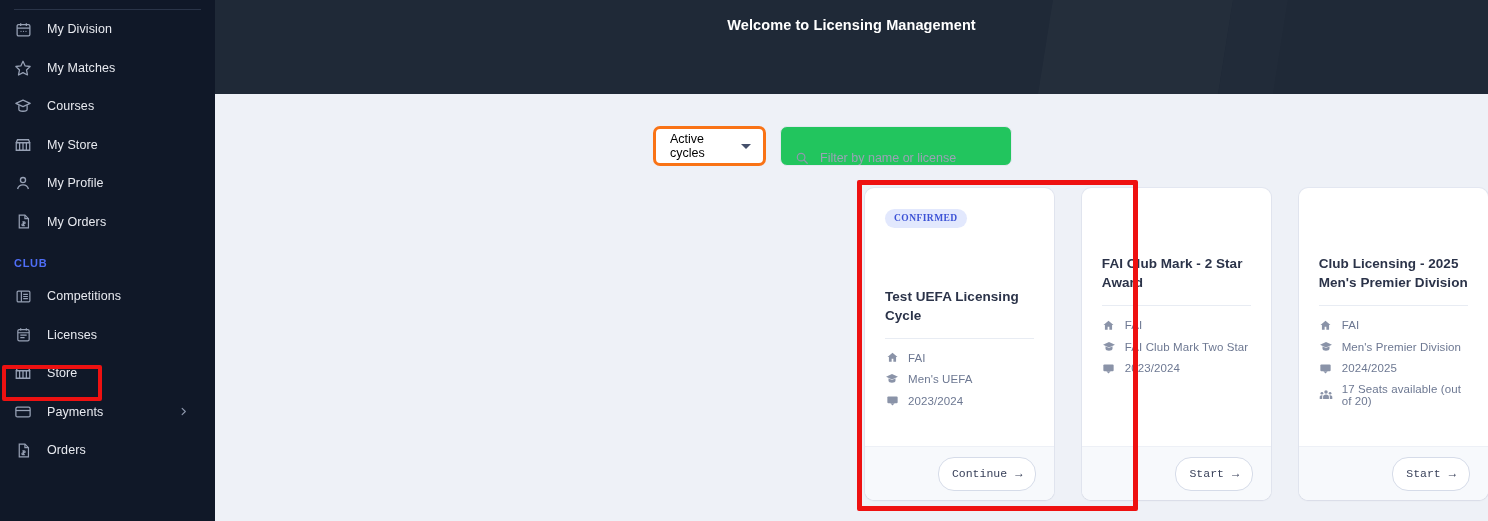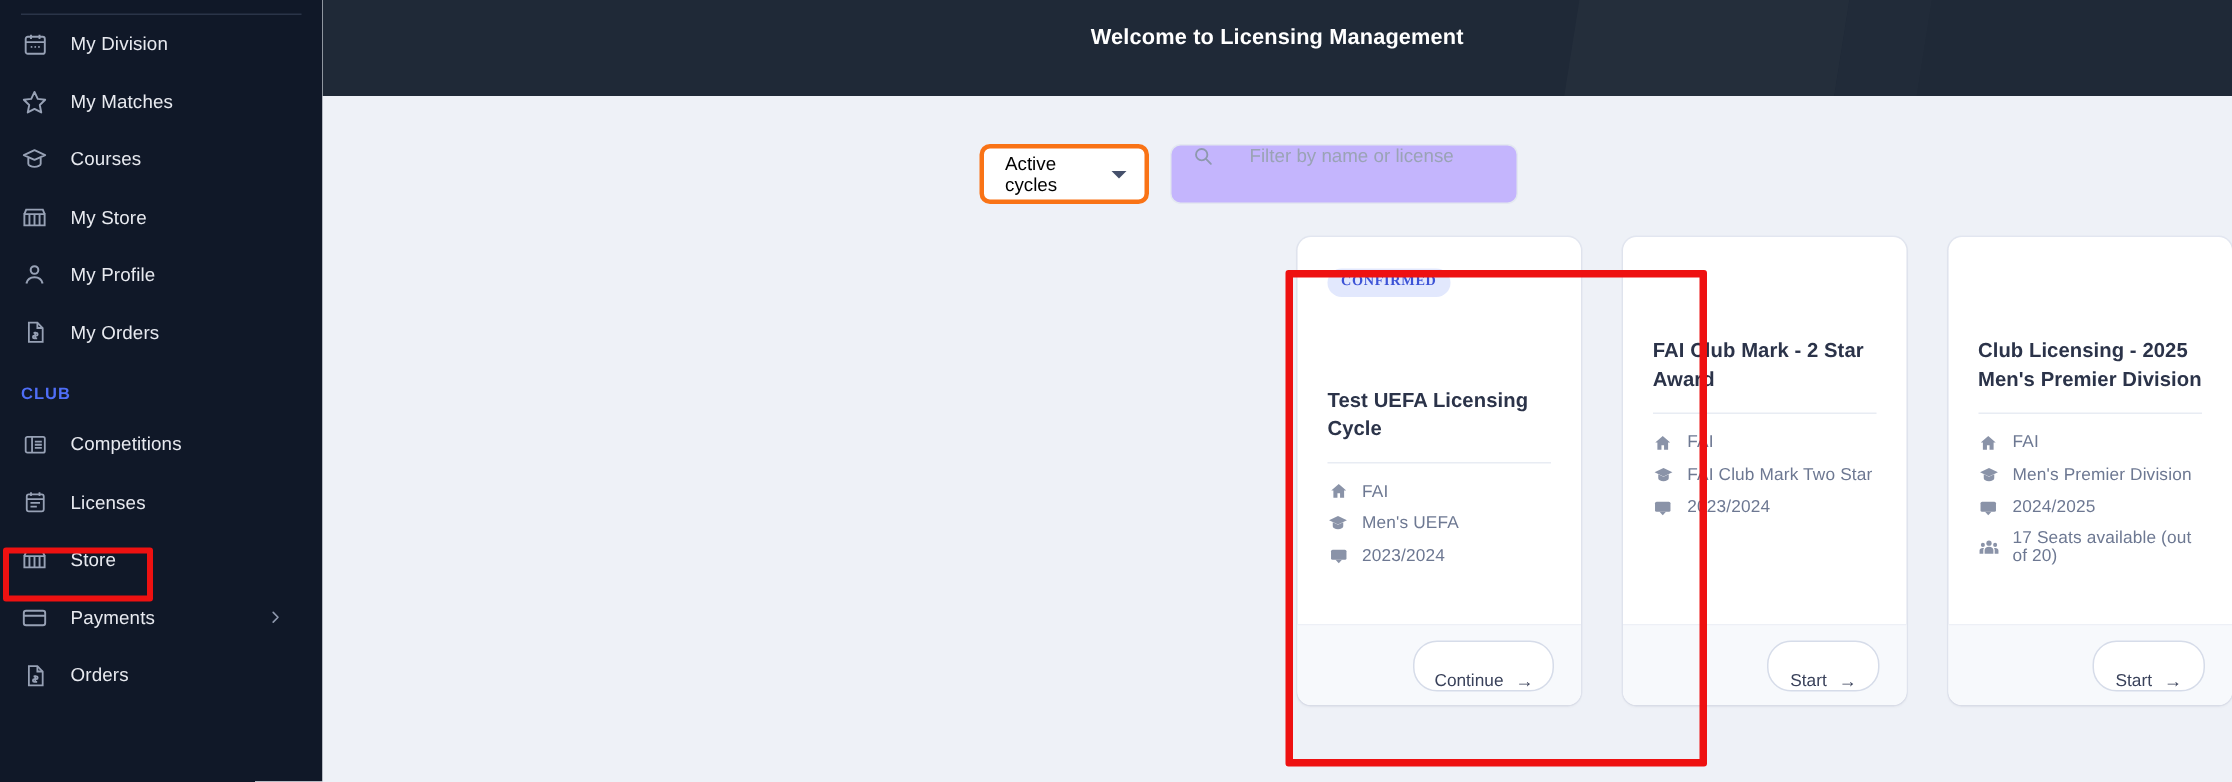--- a/index.html
+++ b/index.html
@@ -88,21 +88,21 @@
 
   
   .main {
     flex: 1 1 auto;
     height: 521px;
     background: #eef1f7;
     position: relative;
     overflow: hidden;
   }
   .topbar {
-    height: 64px;
+    height: 94px;
     background: #1f2937;
     position: relative;
     overflow: hidden;
     display: flex;
     align-items: flex-start;
     justify-content: center;
   }
   .topbar .band {
     position: absolute;
     top: -20px;
@@ -153,27 +153,27 @@
   .caret {
     width: 0; height: 0;
     border-left: 5px solid transparent;
     border-right: 5px solid transparent;
     border-top: 5.5px solid #45506b;
     margin-left: 6px;
   }
   .search-box {
     width: 232px;
     height: 40px;
-    background: #c4b5fd;
+    background: #22c55e;
     border: 1px solid #e3e8f0;
     border-radius: 7px;
     display: flex;
-    align-items: flex-start;
+    align-items: flex-end;
     padding: 0 12px 0 14px;
-    gap: 24px;
+    gap: 11px;
   }
   .search-box input {
     border: 0;
     outline: 0;
     font-family: "Liberation Sans", sans-serif;
     font-size: 12.5px;
     color: #39415a;
     width: 100%;
     background: transparent;
   }
@@ -255,23 +255,23 @@
     padding-right: 18px;
   }
   .action-btn {
     height: 34px;
     min-width: 75px;
     border: 1px solid #d6dce9;
     border-radius: 16px;
     background: #ffffff;
     color: #39415a;
     font-size: 11.5px;
-    font-family: Liberation Sans, sans-serif;
-    display: flex;
-    align-items: flex-end;
+    font-family: Liberation Mono, monospace;
+    display: flex;
+    align-items: center;
     justify-content: center;
     gap: 8px;
     padding: 0 13px;
     cursor: pointer;
   }
   .action-btn .arrow { font-size: 12px; line-height: 1; }
 
   
   .card-highlight {
     position: absolute;

